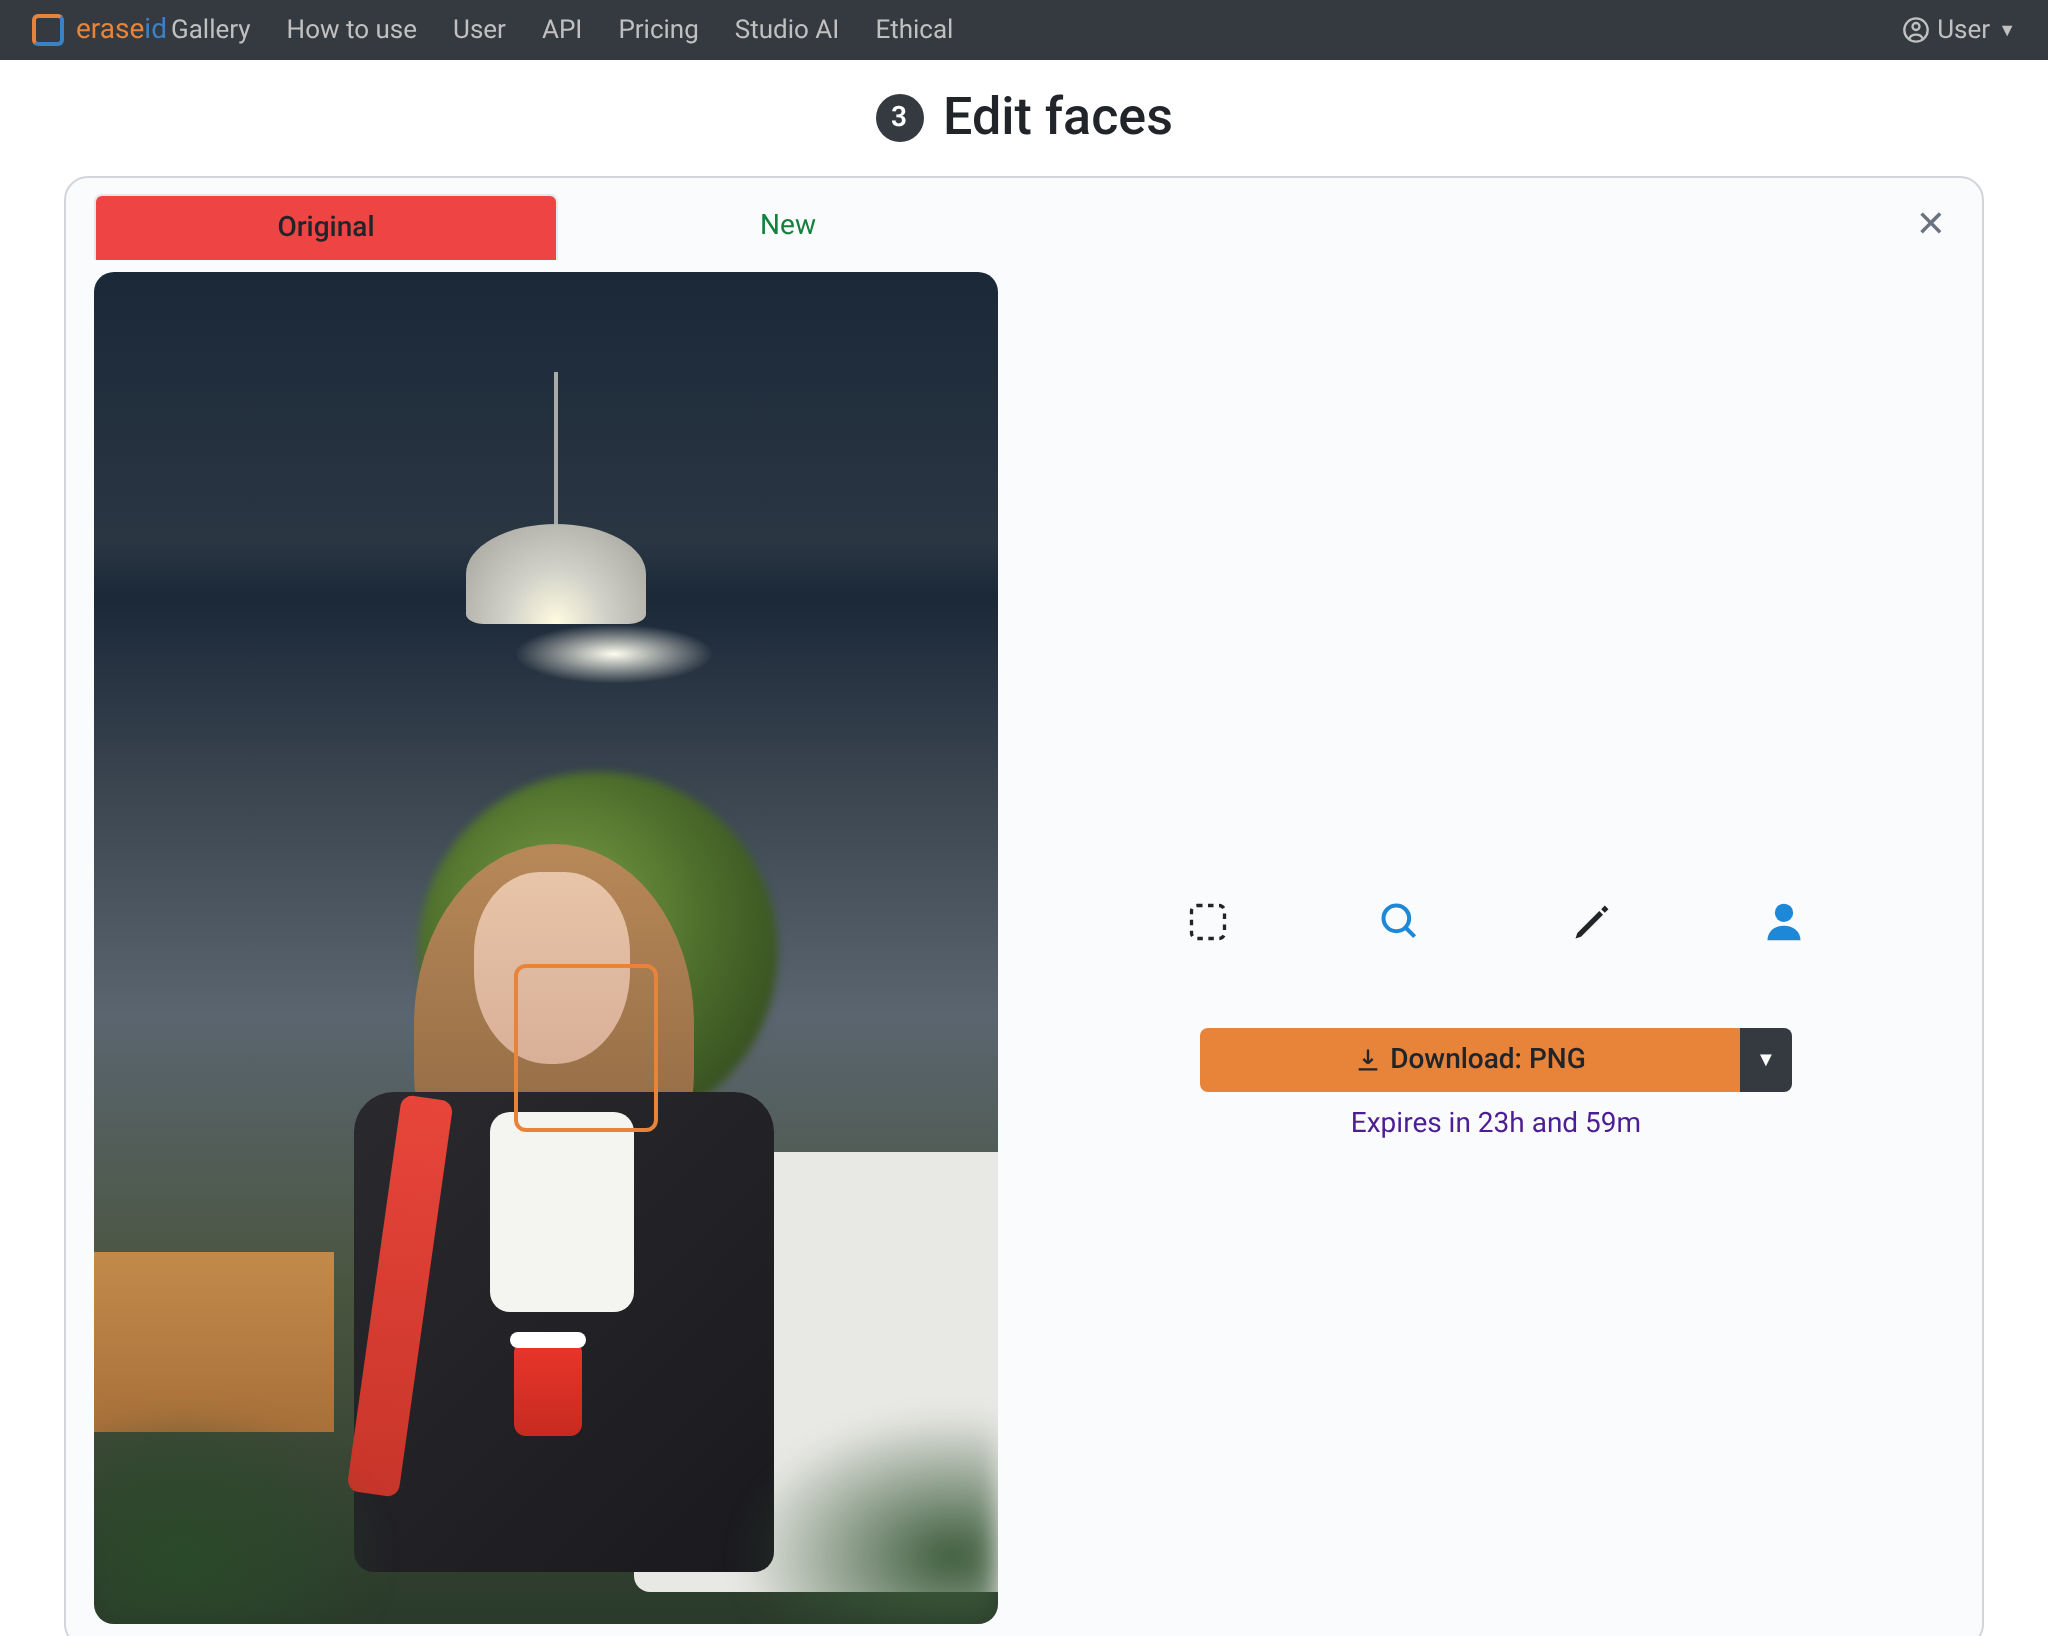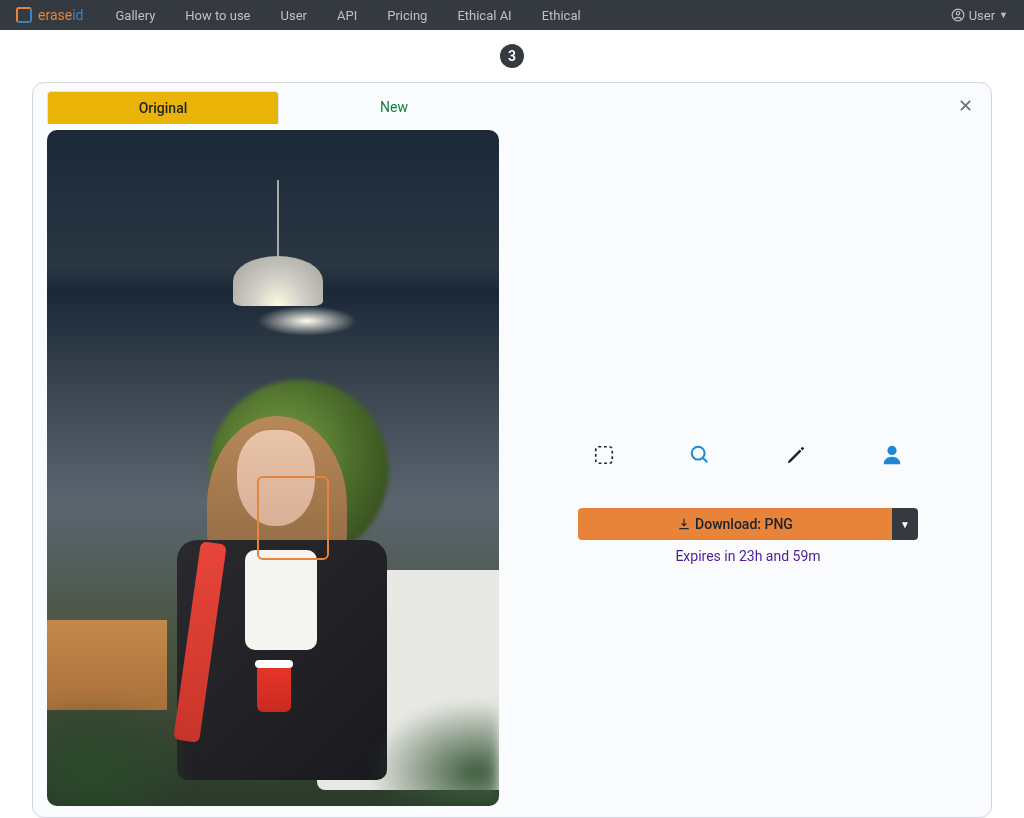--- a/index.html
+++ b/index.html
@@ -1,31 +1,31 @@
 <!DOCTYPE html>
 <html><head>
   <meta charset="utf-8">
   <style>
     *{margin:0;padding:0;box-sizing:border-box;font-family:-apple-system,BlinkMacSystemFont,"Segoe UI",Roboto,sans-serif}
     body{width:1024px;height:818px;background:#fff;overflow:hidden}
     .navbar{height:30px;background:#343a40;display:flex;align-items:center;padding:0 16px;color:#c0c0c0;font-size:13px}
     .logo-box{width:16px;height:16px;border:2px solid;border-color:#e8833a #3b82c4 #3b82c4 #e8833a;border-radius:3px;margin-right:6px}
-    .brand{font-size:14px;margin-right:32px}
+    .brand{font-size:14px;margin-right:2px}
     .brand .b1{color:#e8833a}.brand .b2{color:#3b82c4}
-    .nav-links{display:flex;gap:30px;flex:1}
+    .nav-links{display:flex;gap:18px;flex:1}
     .nav-links span{cursor:pointer}
     .user{display:flex;align-items:center;gap:4px;cursor:pointer}
     .page-title{text-align:center;display:flex;align-items:center;justify-content:center;gap:10px;margin:14px 0}
     .step{width:24px;height:24px;background:#343a40;color:#fff;border-radius:50%;display:flex;align-items:center;justify-content:center;font-size:14px;font-weight:600}
     .page-title h1{font-size:26px;font-weight:500;color:#212529}
     .canvas{margin:0 32px;border:1px solid #d1d5db;border-radius:12px;background:#fafbfc;height:736px;position:relative;padding:8px 14px}
     .close{position:absolute;top:12px;right:18px;font-size:18px;color:#6b7280;cursor:pointer}
     .tabs{display:flex;width:462px}
     .tab{flex:1;text-align:center;padding:8px 0;font-size:14px;cursor:pointer;border-radius:4px 4px 0 0}
-    .tab.active{background:#eab308;color:#212529;font-weight:500;border:1px solid #e5e7eb;border-bottom:none}
+    .tab.active{background:#ef4444;color:#212529;font-weight:500;border:1px solid #e5e7eb;border-bottom:none}
     .tab.inactive{color:#15803d}
     .row{display:flex;gap:20px;align-items:flex-start}
     .img{width:452px;height:676px;border-radius:10px;margin-top:6px;background:linear-gradient(180deg,#1b2838 0%,#2a3642 20%,#1b2838 24%,#3a4550 38%,#5a6570 55%,#4a5540 75%,#2a3a2a 100%);position:relative;overflow:hidden}
     .lamp{position:absolute;left:230px;top:50px;width:2px;height:76px;background:#aaa}
     .lamp::after{content:"";position:absolute;left:-44px;top:76px;width:90px;height:50px;background:radial-gradient(ellipse at 50% 100%,#fffce0 0%,#d0d0c8 40%,#a0a098 100%);border-radius:50% 50% 10% 10%}
     .glow{position:absolute;left:210px;top:176px;width:100px;height:30px;background:radial-gradient(ellipse,#fffef0 0%,transparent 70%)}
     .plant{position:absolute;left:162px;top:250px;width:180px;height:180px;background:radial-gradient(circle at 40% 40%,#7ba045 0%,#4a6b2a 50%,#2a3a1a 100%);border-radius:50%;filter:blur(2px)}
     .pot{position:absolute;left:270px;top:440px;width:200px;height:220px;background:#e8e8e4;border-radius:8px}
     .bench{position:absolute;left:0;top:490px;width:120px;height:90px;background:linear-gradient(#c28a4a,#a8703a)}
     .head{position:absolute;left:190px;top:300px;width:78px;height:96px;background:linear-gradient(#e8c4a8,#d8b098);border-radius:42% 42% 48% 48%}
@@ -33,53 +33,54 @@
     .jacket{position:absolute;left:130px;top:410px;width:210px;height:240px;background:linear-gradient(135deg,#2a2a2e,#1a1a1e);border-radius:20px 20px 10px 10px}
     .shirt{position:absolute;left:198px;top:420px;width:72px;height:100px;background:#f4f4f0;border-radius:10px}
     .strap{position:absolute;left:140px;top:412px;width:26px;height:200px;background:linear-gradient(#e8453a,#c8352a);transform:rotate(8deg);border-radius:6px}
     .cup{position:absolute;left:210px;top:536px;width:34px;height:46px;background:linear-gradient(#e8352a,#c82a20);border-radius:4px 4px 6px 6px}
     .cup::before{content:"";position:absolute;top:-6px;left:-2px;width:38px;height:8px;background:#fff;border-radius:4px}
     .fbox{position:absolute;left:210px;top:346px;width:72px;height:84px;border:2px solid #e8833a;border-radius:6px}
     .fg{position:absolute;inset:0;background:radial-gradient(ellipse 200px 150px at 10% 95%,#2a4a2a 0%,transparent 50%),radial-gradient(ellipse 180px 120px at 95% 95%,#3a5a3a 0%,transparent 60%);filter:blur(6px)}
     .right{flex:1;padding-top:320px;display:flex;flex-direction:column;align-items:center}
     .tools{display:flex;gap:74px;margin-bottom:42px}
     .tool{width:22px;height:22px;cursor:pointer;display:flex;align-items:center;justify-content:center}
-    .dl{display:flex;width:340px}
+    .dl{display:flex;width:296px}
     .dl-btn{flex:1;background:#e8833a;color:#212529;text-align:center;padding:8px;font-size:14px;border-radius:4px 0 0 4px;cursor:pointer;display:flex;justify-content:center;align-items:center;gap:4px;font-weight:500}
     .dl-drop{width:26px;background:#343a40;color:#fff;display:flex;align-items:center;justify-content:center;border-radius:0 4px 4px 0;cursor:pointer;font-size:10px}
     .expires{margin-top:8px;font-size:14px;color:#4c1d95}
   </style>
 </head>
 <body>
 
 <div class="navbar">
   <span class="logo-box"></span>
   <span class="brand"><span class="b1">erase</span><span class="b2">id</span></span>
   <div class="nav-links">
     <span>Gallery</span>
     <span>How to use</span>
     <span>User</span>
     <span>API</span>
     <span>Pricing</span>
-    <span>Ethical AI</span>
+    <span>Studio AI</span>
     <span>Ethical</span>
   </div>
   <div class="user">
     <svg width="14" height="14" viewBox="0 0 24 24" fill="none" stroke="#c0c0c0" stroke-width="2">
         <circle cx="12" cy="12" r="10"></circle>
         <circle cx="12" cy="9" r="3"></circle>
         <path d="M6 20c1-3 4-4 6-4s5 1 6 4"></path>
       </svg>
     <span>User</span>
     <span style="font-size:9px">▼</span>
   </div>
 </div>
 
 <div class="page-title">
   <span class="step">3</span>
+  <h1>Edit faces</h1>
 </div>
 
 <div class="canvas">
   <span class="close">✕</span>
   <div class="tabs">
     <div class="tab active">Original</div>
     <div class="tab inactive">New</div>
   </div>
   <div class="row">
     <div class="img">

